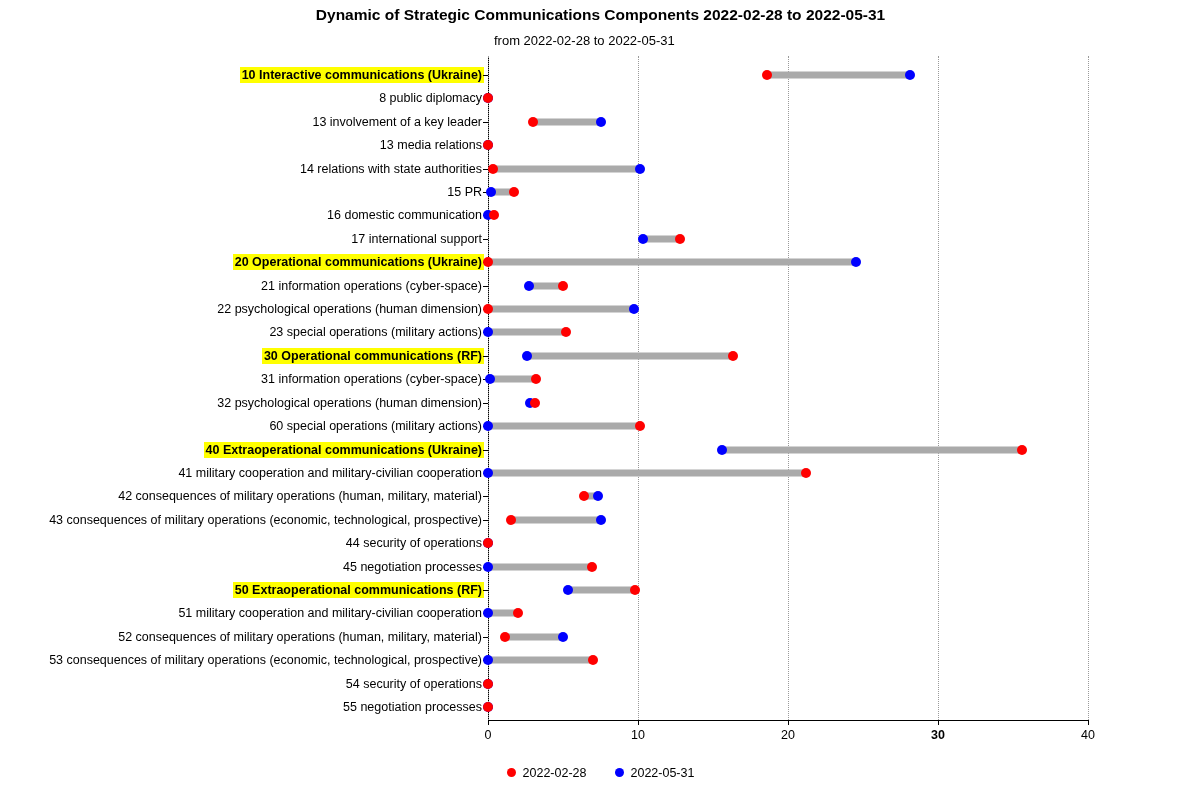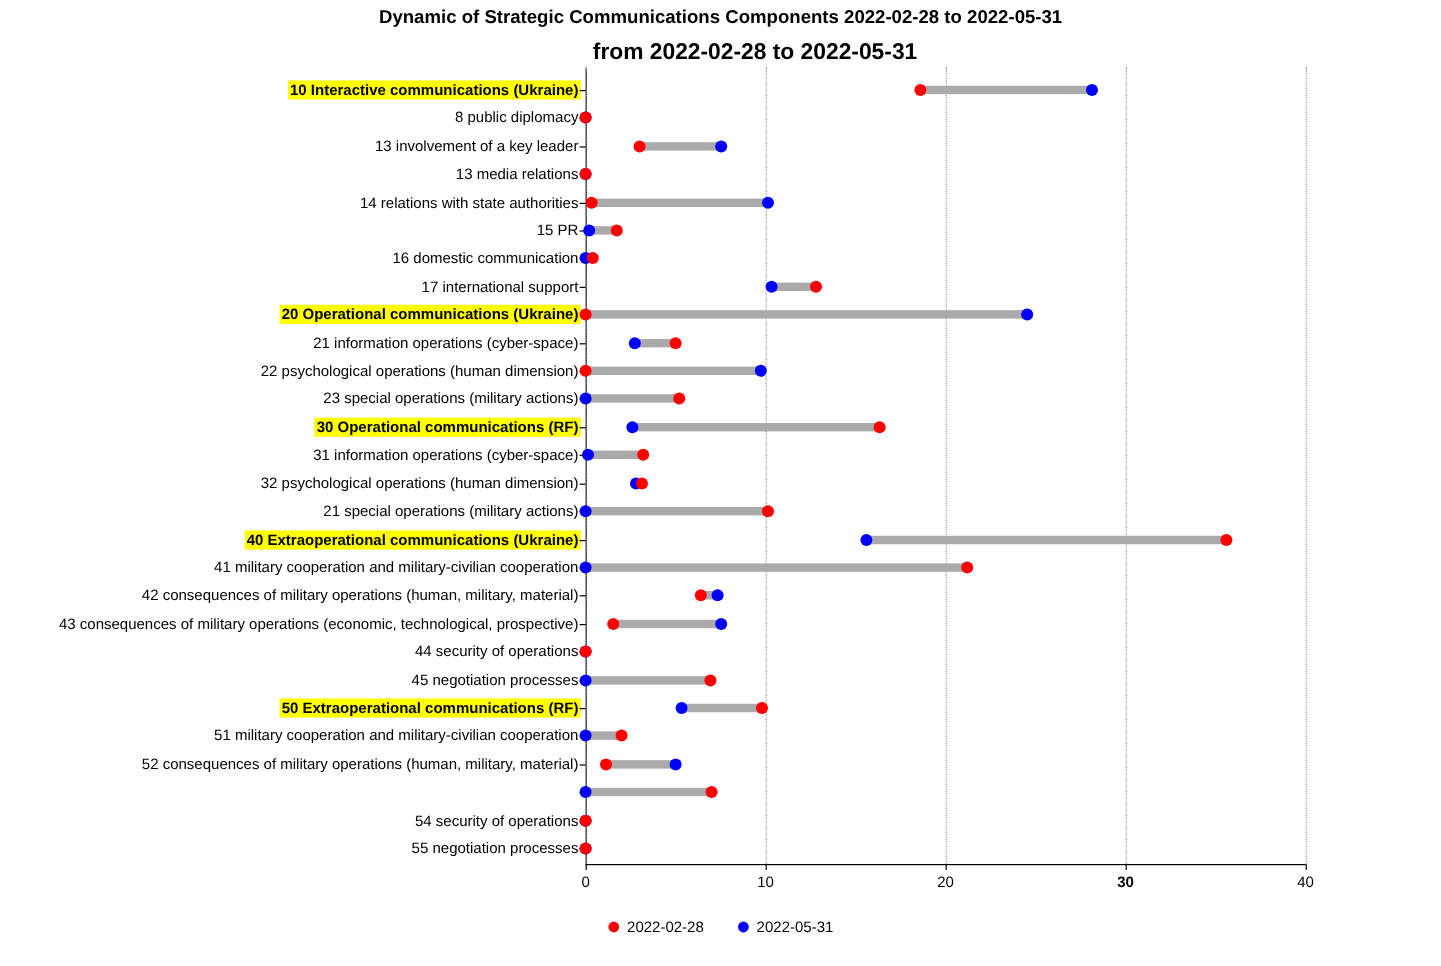--- a/index.html
+++ b/index.html
@@ -28,22 +28,22 @@
     width: 1201px;
     text-align: center;
     font-size: 15.5px;
     font-weight: bold;
     letter-spacing: 0px;
   }
   #subtitle {
     position: absolute;
     left: 494px;
     top: 33px;
-    font-size: 19px;
-    font-weight: bold;
+    font-size: 13px;
+    font-weight: normal;
   }
   
   #plot {
     position: absolute;
     left: 488px;
     top: 56px;
     width: 600px;
     height: 664px;
   }
   .axis-line {
@@ -170,30 +170,31 @@
       <div class="row-label" style="top: 136.037px;">15 PR</div>
       <div class="row-label" style="top: 159.444px;">16 domestic communication</div>
       <div class="row-label" style="top: 182.852px;">17 international support</div>
       <div class="row-label highlight" style="top: 206.259px;">20 Operational communications (Ukraine)</div>
       <div class="row-label" style="top: 229.667px;">21 information operations (cyber-space)</div>
       <div class="row-label" style="top: 253.074px;">22 psychological operations (human dimension)</div>
       <div class="row-label" style="top: 276.481px;">23 special operations (military actions)</div>
       <div class="row-label highlight" style="top: 299.889px;">30 Operational communications (RF)</div>
       <div class="row-label" style="top: 323.296px;">31 information operations (cyber-space)</div>
       <div class="row-label" style="top: 346.704px;">32 psychological operations (human dimension)</div>
-      <div class="row-label" style="top: 370.111px;">21 special operations (military actions)</div>
+      <div class="row-label" style="top: 370.111px;">60 special operations (military actions)</div>
       <div class="row-label highlight" style="top: 393.519px;">40 Extraoperational communications  (Ukraine)</div>
       <div class="row-label" style="top: 416.926px;">41 military cooperation and military-civilian cooperation</div>
       <div class="row-label" style="top: 440.333px;">42 consequences of military operations (human, military, material)</div>
       <div class="row-label" style="top: 463.741px;">43 consequences of military operations (economic, technological, prospective)</div>
       <div class="row-label" style="top: 487.148px;">44 security of operations</div>
       <div class="row-label" style="top: 510.556px;">45 negotiation processes</div>
       <div class="row-label highlight" style="top: 533.963px;">50 Extraoperational communications (RF)</div>
       <div class="row-label" style="top: 557.37px;">51 military cooperation and military-civilian cooperation</div>
       <div class="row-label" style="top: 580.778px;">52 consequences of military operations (human, military, material)</div>
+      <div class="row-label" style="top: 604.185px;">53 consequences of military operations (economic, technological, prospective)</div>
       <div class="row-label" style="top: 627.593px;">54 security of operations</div>
       <div class="row-label" style="top: 651px;">55 negotiation processes</div>
     </div>
 
   <div id="plot">
     <div class="axis-line" id="x-axis"></div>
     <div class="axis-line" id="y-axis"></div>
     <div id="grid-layer">
         <div class="gridline" style="left: 0px;"></div>
         <div class="gridline" style="left: 150px;"></div>

